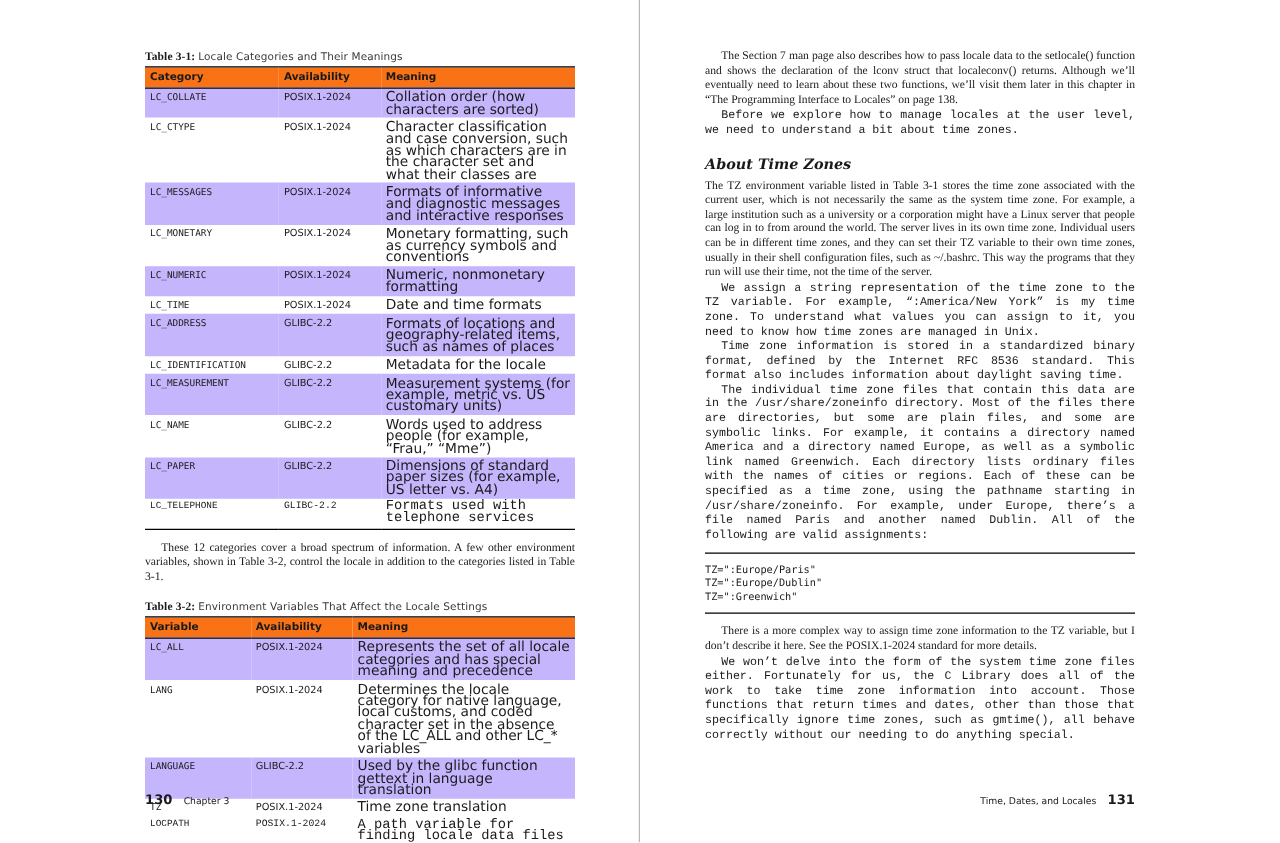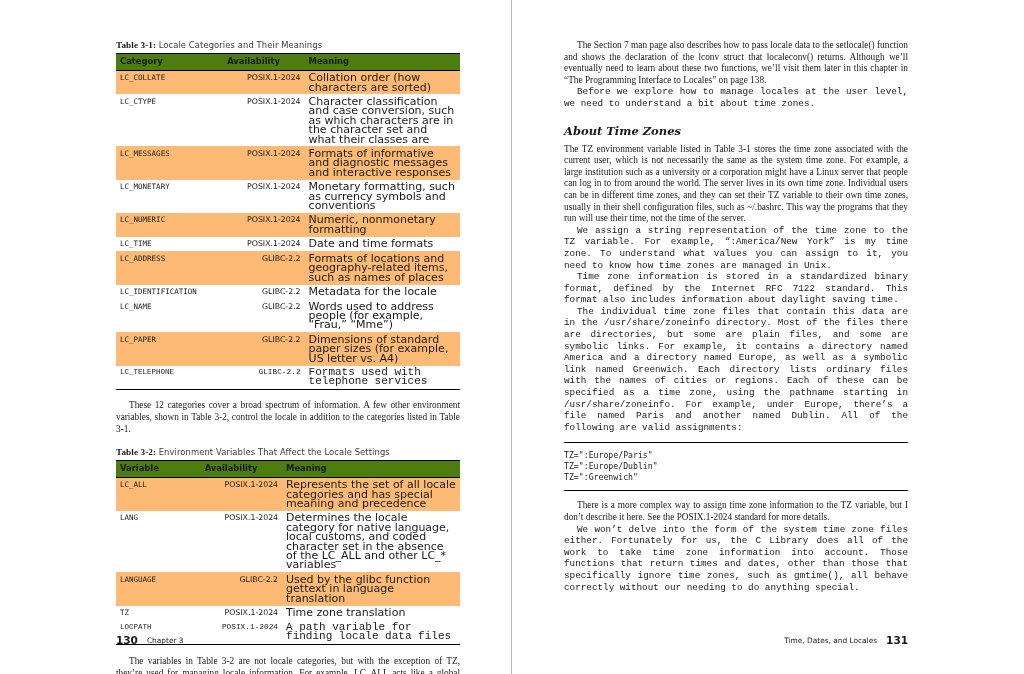--- a/index.html
+++ b/index.html
@@ -83,37 +83,36 @@
     text-align: left;
   }
   thead th {
     font-family: "DejaVu Sans", sans-serif;
     font-weight: bold;
     font-size: 8.4px;
     border-top: 1.1px solid #000;
     border-bottom: 0.6px solid #000;
     padding-top: 3px;
     padding-bottom: 3px;
-    background: #4d7c0f;
+    background: #f97316;
   }
   tbody tr.shade td {
-    background: #fdba74;
+    background: #c4b5fd;
   }
   tbody tr:last-child td {
     border-bottom: 1.1px solid #000;
     font-family: Liberation Mono, monospace;
   }
   td.mono, th.mono {
     font-family: "DejaVu Sans Mono", monospace;
     font-size: 7.5px;
   }
   td.avail {
     font-family: "DejaVu Sans", sans-serif;
     font-size: 7.8px;
-    text-align: right;
   }
   td.mean {
     font-family: "DejaVu Sans", sans-serif;
     font-size: 11px;
     line-height: 9.4px;
   }
 
   h2.section {
     font-family: "DejaVu Serif", serif;
     font-weight: bold;
@@ -210,20 +209,25 @@
           <tr class="shade">
             <td class="mono">LC_ADDRESS</td>
             <td class="avail">GLIBC-2.2</td>
             <td class="mean">Formats of locations and geography-related items, such as names of places</td>
           </tr>
           <tr>
             <td class="mono">LC_IDENTIFICATION</td>
             <td class="avail">GLIBC-2.2</td>
             <td class="mean">Metadata for the locale</td>
           </tr>
+          <tr class="shade">
+            <td class="mono">LC_MEASUREMENT</td>
+            <td class="avail">GLIBC-2.2</td>
+            <td class="mean">Measurement systems (for example, metric vs. US customary units)</td>
+          </tr>
           <tr>
             <td class="mono">LC_NAME</td>
             <td class="avail">GLIBC-2.2</td>
             <td class="mean">Words used to address people (for example, “Frau,” “Mme”)</td>
           </tr>
           <tr class="shade">
             <td class="mono">LC_PAPER</td>
             <td class="avail">GLIBC-2.2</td>
             <td class="mean">Dimensions of standard paper sizes (for example, US letter vs. A4)</td>
           </tr>
@@ -293,21 +297,21 @@
   <div class="page page-right">
     <div class="col">
 
       <p>The Section 7 man page also describes how to pass locale data to the setlocale() function and shows the declaration of the lconv struct that localeconv() returns. Although we’ll eventually need to learn about these two functions, we’ll visit them later in this chapter in “The Programming Interface to Locales” on page 138.</p>
       <p>Before we explore how to manage locales at the user level, we need to understand a bit about time zones.</p>
 
       <h2 class="section">About Time Zones</h2>
 
       <p class="noindent">The TZ environment variable listed in Table 3-1 stores the time zone associated with the current user, which is not necessarily the same as the system time zone. For example, a large institution such as a university or a corporation might have a Linux server that people can log in to from around the world. The server lives in its own time zone. Individual users can be in different time zones, and they can set their TZ variable to their own time zones, usually in their shell configuration files, such as ~/.bashrc. This way the programs that they run will use their time, not the time of the server.</p>
       <p>We assign a string representation of the time zone to the TZ variable. For example, “:America/New York” is my time zone. To understand what values you can assign to it, you need to know how time zones are managed in Unix.</p>
-      <p>Time zone information is stored in a standardized binary format, defined by the Internet RFC 7122 standard. This format also includes information about daylight saving time.</p>
+      <p>Time zone information is stored in a standardized binary format, defined by the Internet RFC 8536 standard. This format also includes information about daylight saving time.</p>
       <p>The individual time zone files that contain this data are in the /usr/share/zoneinfo directory. Most of the files there are directories, but some are plain files, and some are symbolic links. For example, it contains a directory named America and a directory named Europe, as well as a symbolic link named Greenwich. Each directory lists ordinary files with the names of cities or regions. Each of these can be specified as a time zone, using the pathname starting in /usr/share/zoneinfo. For example, under Europe, there’s a file named Paris and another named Dublin. All of the following are valid assignments:</p>
 
       <div class="codeblock">
         <div>TZ=":Europe/Paris"</div>
         <div>TZ=":Europe/Dublin"</div>
         <div>TZ=":Greenwich"</div>
       </div>
 
       <p>There is a more complex way to assign time zone information to the TZ variable, but I don’t describe it here. See the POSIX.1-2024 standard for more details.</p>
       <p>We won’t delve into the form of the system time zone files either. Fortunately for us, the C Library does all of the work to take time zone information into account. Those functions that return times and dates, other than those that specifically ignore time zones, such as gmtime(), all behave correctly without our needing to do anything special.</p>

